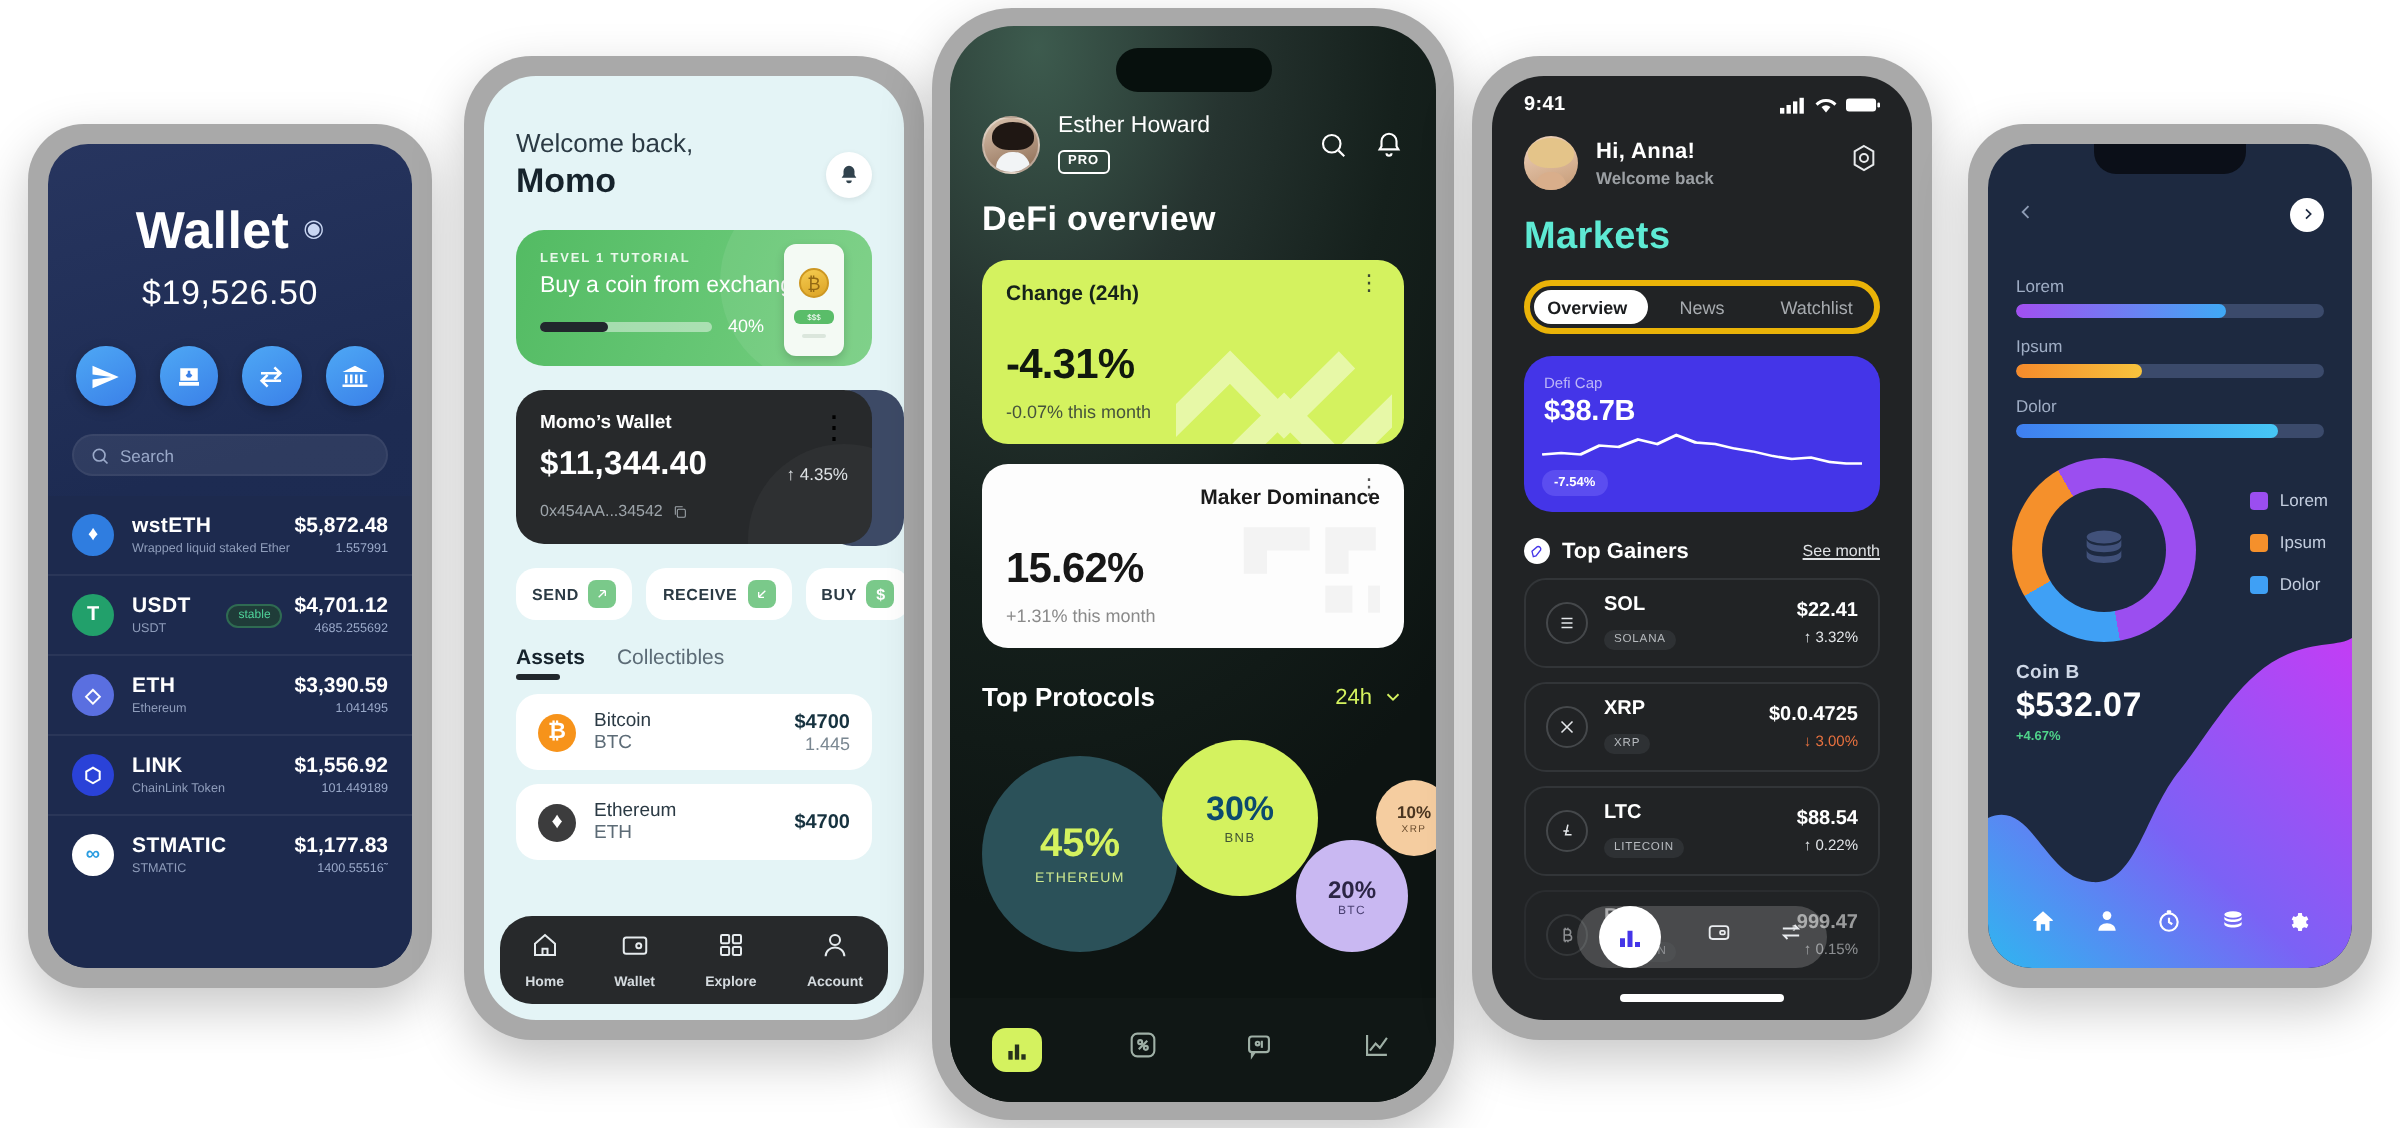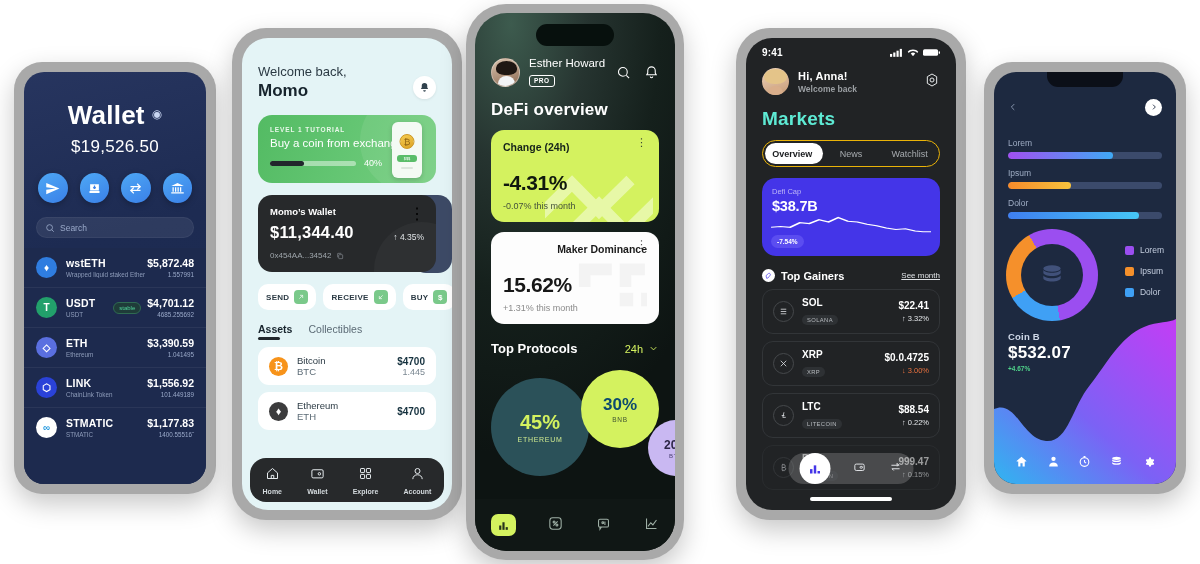--- a/index.html
+++ b/index.html
@@ -125,21 +125,21 @@
   .p2-nav {
     position: absolute; left: 8px; right: 8px; bottom: 8px; height: 44px;
     background: #27292b; border-radius: 16px;
     display: flex; align-items: center; justify-content: space-around;
   }
   .p2-nv { text-align: center; color: #d4dade; }
   .p2-nv svg { width: 15px; height: 15px; stroke: #e6ebee; fill:none; stroke-width: 1.6; }
   .p2-nv span { display: block; font-size: 7px; margin-top: 3px; font-weight: 700; }
 
   
-  #phone3 { left: 466px; top: 4px; width: 218px; height: 556px; border-radius: 40px; padding: 9px;}
+  #phone3 { left: 466px; top: 4px; width: 261px; height: 556px; border-radius: 40px; padding: 9px;}
   #phone3 .screen { border-radius: 32px; background: radial-gradient(120% 80% at 18% 2%, #3d5b4e 0%, #263430 32%, #15201c 62%, #0d1412 100%); }
   .p3-notch { position: absolute; left: 50%; transform: translateX(-50%); top: 11px; width: 78px; height: 22px; border-radius: 12px; background: #07100d; }
   .p3-head { display: flex; align-items: center; padding: 44px 16px 0; }
   .p3-avatar { width: 29px; height: 29px; border-radius: 50%; overflow: hidden; background: linear-gradient(160deg,#d9c3ae,#8c6a52); border:1.5px solid rgba(255,255,255,.35); position:relative; flex:0 0 29px;}
   .p3-avatar::before{content:"";position:absolute;left:4px;top:2px;width:21px;height:14px;border-radius:50% 50% 40% 40%;background:#1f1713;}
   .p3-avatar::after{content:"";position:absolute;left:6px;bottom:0;width:17px;height:10px;border-radius:8px 8px 0 0;background:#f2f4f6;}
   .p3-who { margin-left: 9px; flex: 1 1 auto;}
   .p3-who b { font-size: 11.5px; color: #fff; font-weight: 400; display:block;}
   .p3-pro { display: inline-block; margin-top: 3px; font-size: 6.5px; font-weight: 700; color: #fff; border: 1px solid #fff; border-radius: 3px; padding: 1.5px 4px; letter-spacing:.5px;}
   .p3-hicons { display: flex; gap: 13px; align-items:center; }
@@ -194,21 +194,21 @@
   .p4-stat-r svg { height: 9px; fill: #fff;}
   .p4-u { display: flex; align-items: center; padding: 10px 16px 0;}
   .p4-av { width: 27px; height: 27px; border-radius: 50%; flex:0 0 27px; overflow:hidden; background: linear-gradient(160deg,#f0d4bd,#c59a76); position:relative;}
   .p4-av::before{content:"";position:absolute;left:2px;top:1px;width:23px;height:15px;border-radius:50% 50% 45% 45%;background:#e4c489;}
   .p4-av::after{content:"";position:absolute;left:6px;bottom:0;width:15px;height:9px;border-radius:7px 7px 0 0;background:#d9ae8b;}
   .p4-ut { margin-left: 9px; flex: 1 1 auto; }
   .p4-ut b { display:block; font-size: 11px; color: #fff; font-weight: 700; letter-spacing:.2px;}
   .p4-ut i { display:block; font-size: 8.5px; color: #9b9fa3; font-style: normal; margin-top: 2px; font-weight: bold;}
   .p4-gear svg { width: 16px; height: 16px; stroke: #e8eaec; fill:none; stroke-width: 1.5;}
   .p4-h1 { font-size: 19px; font-weight: 700; color: #5eead4; padding: 13px 16px 0; letter-spacing: .2px;}
-  .p4-seg { margin: 10px 16px 0; height: 27px; border-radius: 14px; border: 1px solid #eab308; display: flex; align-items: center; position: relative;}
+  .p4-seg { margin: 10px 16px 0; height: 27px; border-radius: 14px; border: 3px solid #eab308; display: flex; align-items: center; position: relative;}
   .p4-sg { flex: 1 1 0; text-align: center; font-size: 9px; color: #a7abaf; z-index: 1;}
   .p4-sg.on { color: #1a1c1e; font-weight: 700;}
   .p4-sg-pill { position: absolute; left: 2px; top: 2px; bottom: 2px; width: 33%; border-radius: 13px; background: #fff;}
   .p4-stats { display: flex; gap: 9px; margin: 11px 16px 0;}
   .p4-st { flex: 1 1 0; border-radius: 14px; padding: 9px 10px 10px; position: relative; height: 78px;}
   .p4-st.mint { background: #6ff0c4; }
   .p4-st.indigo { background: #4435e8; }
   .p4-st b { display: block; font-size: 7.5px; font-weight: 400; }
   .p4-st.mint b { color: #2e6e59; }
   .p4-st.indigo b { color: #bcb6f7; }

